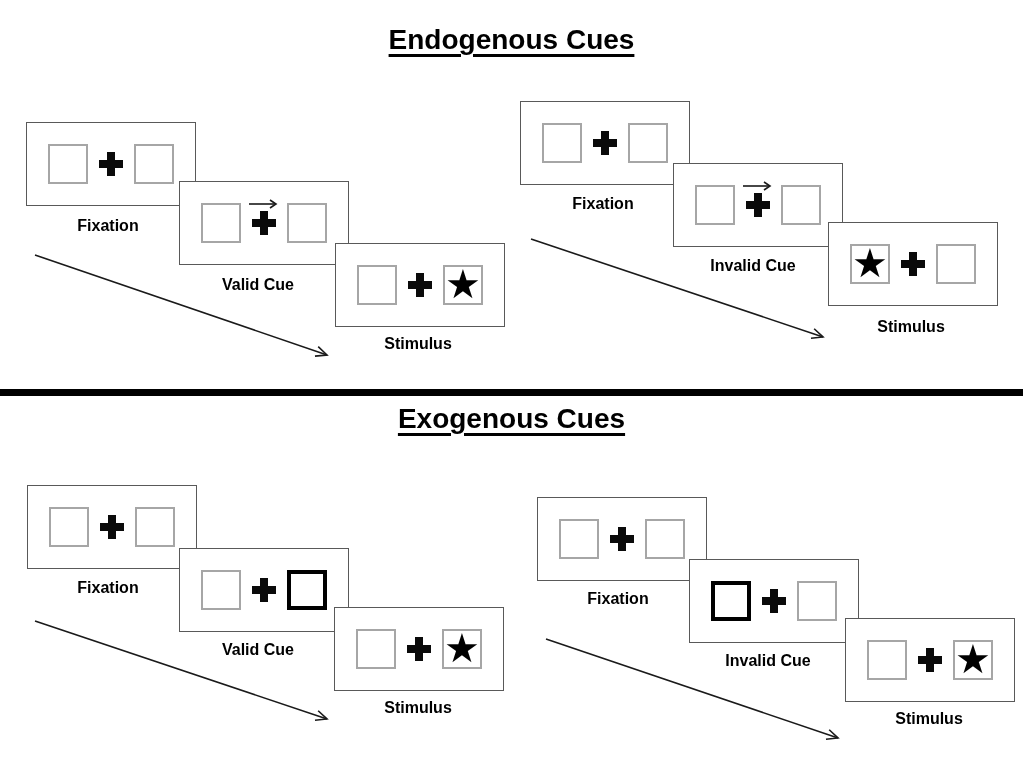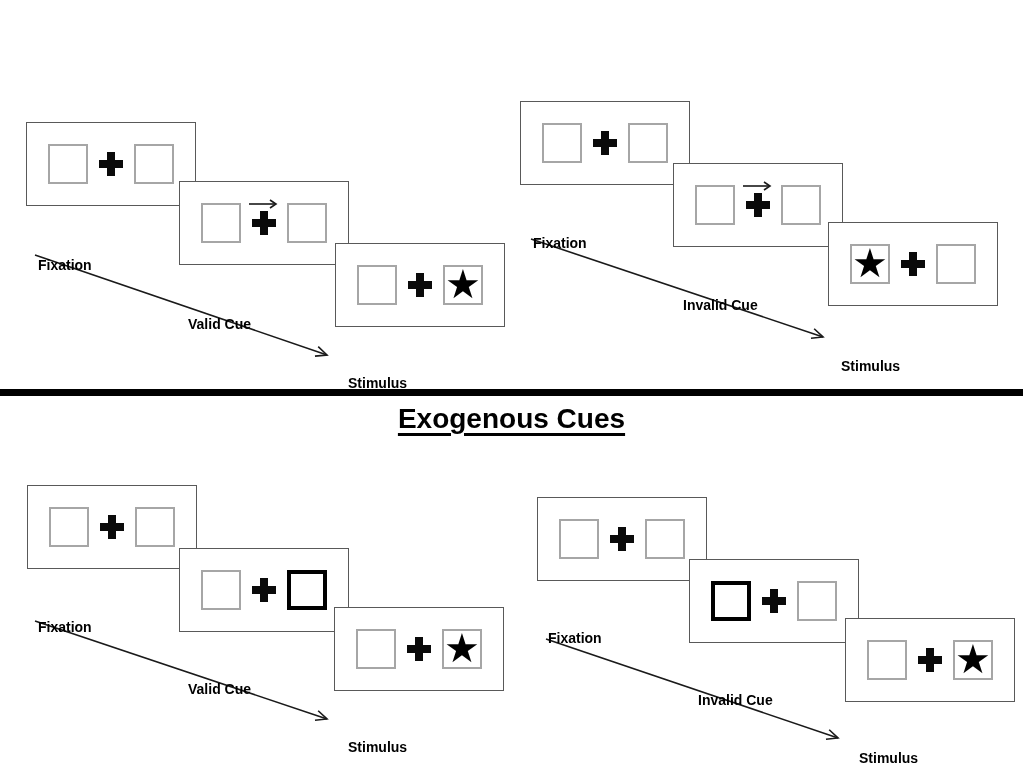--- a/index.html
+++ b/index.html
@@ -26,31 +26,32 @@
     display:flex; align-items:center; justify-content:center;
   }
   .sq.cue { border:4px solid #000; }
   .star-glyph { font-size:40px; line-height:40px; transform:translateY(-1px); }
   .sym { position:relative; width:30px; height:60px; display:flex; align-items:center; justify-content:center; }
   .plus { position:relative; width:24px; height:24px; }
   .plus::before { content:""; position:absolute; left:8px; top:0; width:8px; height:24px; background:#0a0a0a; }
   .plus::after  { content:""; position:absolute; left:0; top:8px; width:24px; height:8px; background:#0a0a0a; }
   .cue-arrow { position:absolute; left:50%; bottom:calc(50% + 14px); transform:translateX(-50%); }
   .plabel {
-    position:absolute; width:140px; text-align:left;
-    font-weight:bold; font-size:14px; z-index:5; white-space:nowrap;margin-top:40px;
+    position:absolute; width:140px; text-align:center;
+    font-weight:bold; font-size:16px; z-index:5; white-space:nowrap;
   }
   .flow-arrow { position:absolute; z-index:0; }
   .z1 { z-index:1; } .z2 { z-index:2; } .z3 { z-index:3; }
 </style>
 </head>
 <body>
 
 <div class="stage">
 
+  <div class="title" style="top:24px;">Endogenous Cues</div>
 
   <svg class="flow-arrow" style="left:30px; top:250px;" width="310" height="116">
     <defs>
         <marker id="ah1" markerUnits="userSpaceOnUse" markerWidth="14" markerHeight="12" refX="12" refY="6" orient="auto">
           <path d="M1,1 L12,6 L1,11" fill="none" stroke="#1a1a1a" stroke-width="1.6"></path>
         </marker>
       </defs>
     <line x1="5" y1="5" x2="297" y2="105" stroke="#1a1a1a" stroke-width="1.6" marker-end="url(#ah1)"></line>
   </svg>
 

